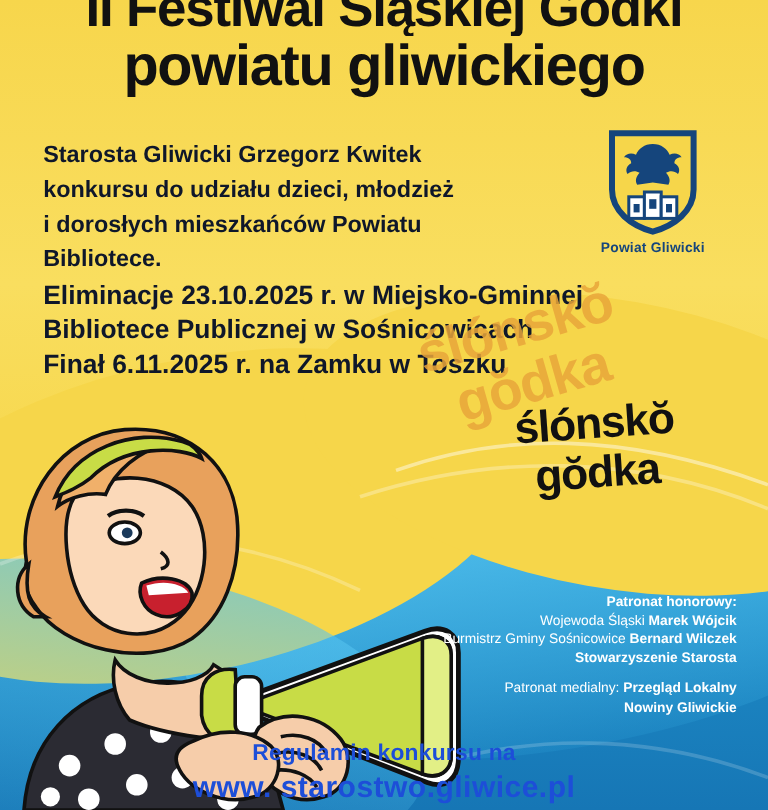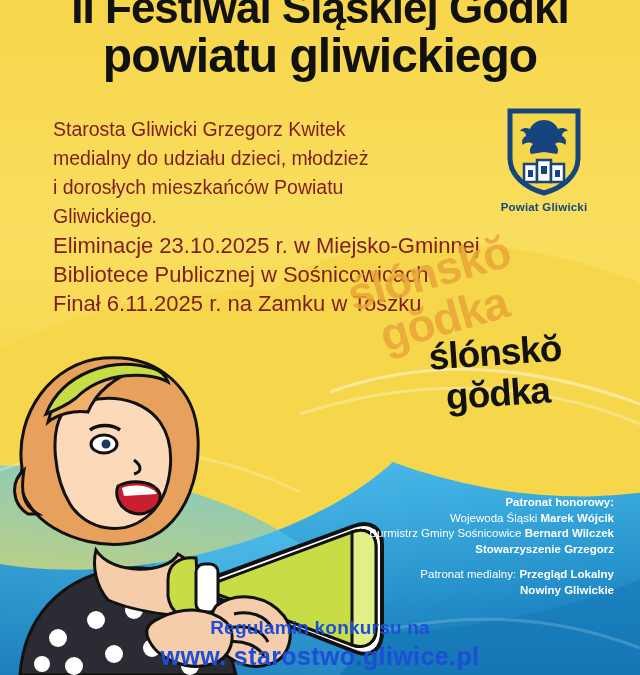--- a/index.html
+++ b/index.html
@@ -70,26 +70,26 @@
   }
   .headline .l2 {
     display: block;
     font-size: 48px;
     line-height: 52px;
   }
 
   
   .bodytext {
     position: absolute;
-    left: 53px; top: 115px;
+    left: 36px; top: 115px;
     width: 470px;
-    color: #7f1d1d;
+    color: #0f172a;
     font-size: 19.5px;
     line-height: 29px;
-    font-weight: normal;
+    font-weight: bold;
   }
   .bodytext p { margin: 0; }
   .bodytext .big { font-size: 22px; }
 
   
   .crest {
     position: absolute;
     left: 484px; top: 108px;
     width: 120px;
     text-align: center;
@@ -192,23 +192,23 @@
     <path d="M350 640 C440 612 540 610 640 648" fill="none" stroke="rgba(255,255,255,0.18)" stroke-width="3"></path>
   </svg>
 
   <div class="headline">
     <span class="l1">II Festiwal Śląskiej Godki</span>
     <span class="l2">powiatu gliwickiego</span>
   </div>
 
   <div class="bodytext">
     <p>Starosta Gliwicki Grzegorz Kwitek</p>
-    <p>medialny do udziału dzieci, młodzież</p>
+    <p>konkursu do udziału dzieci, młodzież</p>
     <p>i dorosłych mieszkańców Powiatu</p>
-    <p>Gliwickiego.</p>
+    <p>Bibliotece.</p>
     <p class="big">Eliminacje 23.10.2025 r. w Miejsko-Gminnej</p>
     <p class="big">Bibliotece Publicznej w Sośnicowicach</p>
     <p class="big">Finał 6.11.2025 r. na Zamku w Toszku</p>
   </div>
 
   <div class="crest">
     <div class="crest-shield">
       <svg width="74" height="88" viewBox="0 0 74 88">
         <path d="M3 3 H71 V50 C71 68 55 80 37 85 C19 80 3 68 3 50 Z" fill="#f6d64a" stroke="#15457c" stroke-width="5"></path>
 
@@ -307,21 +307,21 @@
       <path d="M160 300 C184 288 210 290 226 304 C238 316 232 340 212 346
                C186 354 156 340 148 320 C144 310 150 304 160 300 Z" fill="#f6cdaa" stroke="#111" stroke-width="3"></path>
     </svg>
   </div>
 
   <div class="patronage">
     <div class="blk">
       <div class="ttl">Patronat honorowy:</div>
       <div><span>Wojewoda Śląski </span><b>Marek Wójcik</b></div>
       <div><span>Burmistrz Gminy Sośnicowice </span><b>Bernard Wilczek</b></div>
-      <div><b>Stowarzyszenie Grzegorz</b></div>
+      <div><b>Stowarzyszenie Starosta</b></div>
     </div>
     <div>
       <div><span>Patronat medialny: </span><b>Przegląd Lokalny</b></div>
       <div><b>Nowiny Gliwickie</b></div>
     </div>
   </div>
 
   <div class="footer">
     <div class="f1">Regulamin konkursu na</div>
     <div class="f2">www. starostwo.gliwice.pl</div>

